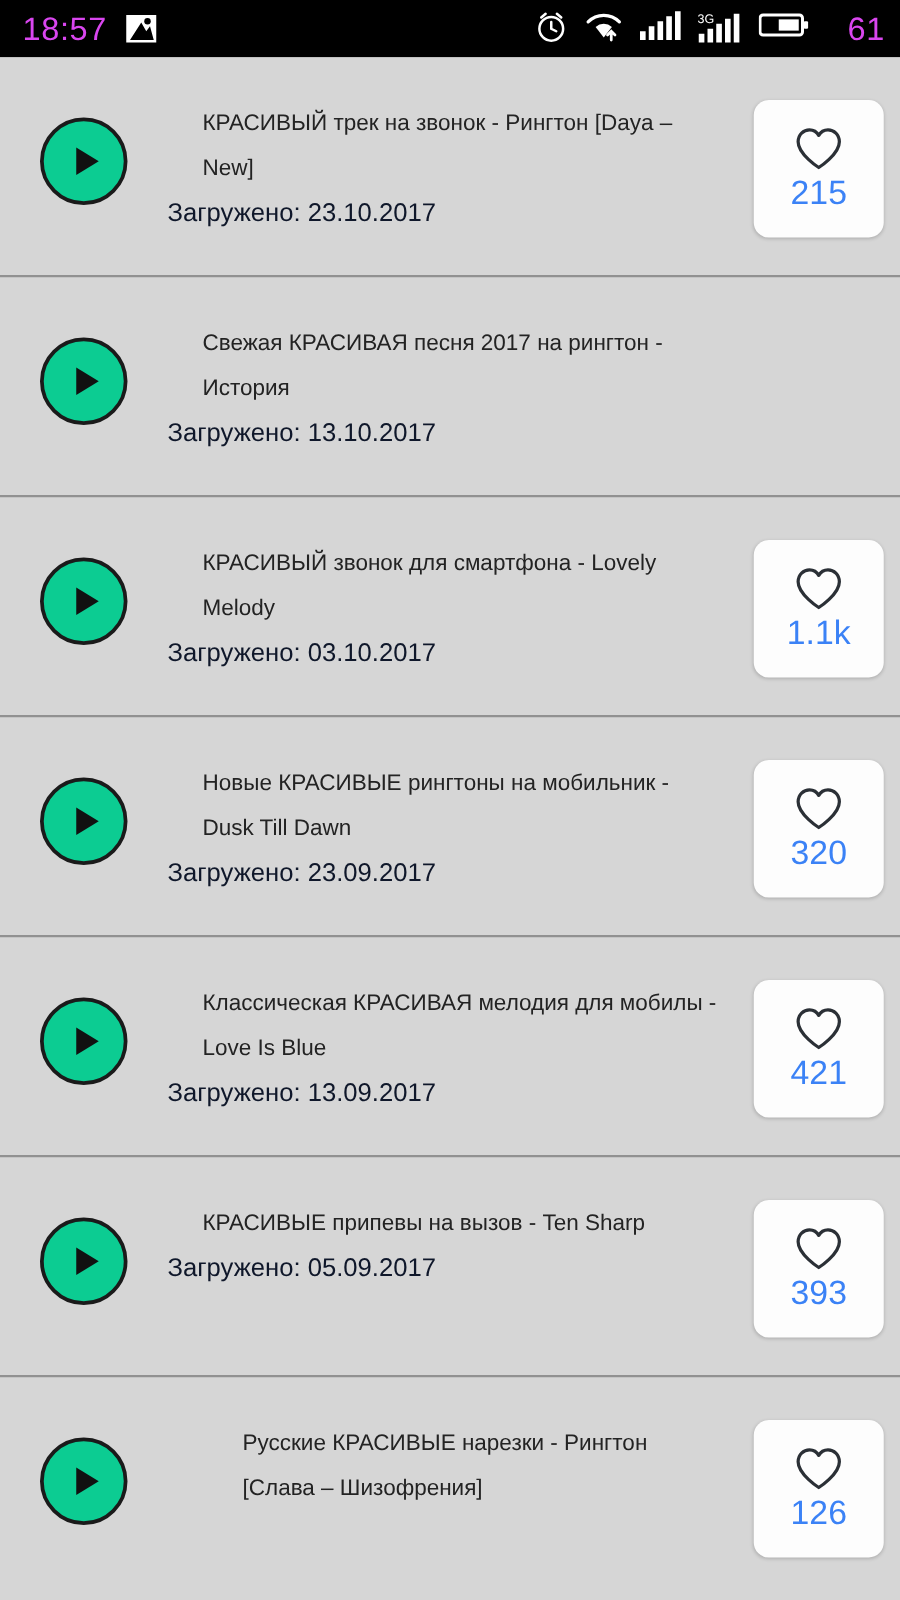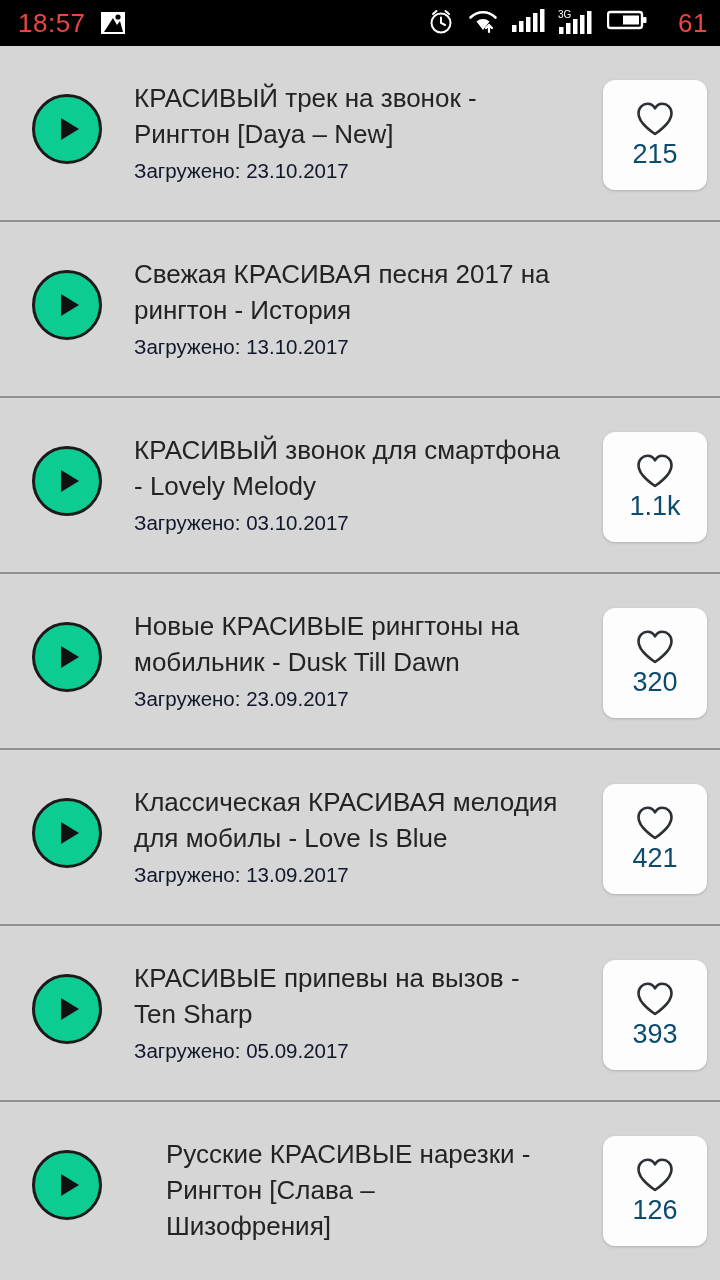--- a/index.html
+++ b/index.html
@@ -9,21 +9,21 @@
     font-family:"Liberation Sans", sans-serif;
     overflow:hidden;
   }
 
   
   #status-bar{
     position:relative;
     width:720px; height:46px;
     background:#000;
     display:flex; align-items:center;
-    color:#ef4444;
+    color:#d946ef;
   }
   #status-clock{
     font-size:26px;
     letter-spacing:.5px;
     margin-left:18px;
     font-family:"Liberation Sans", sans-serif;
   }
   .sb-left-icons{ display:flex; align-items:center; margin-left:14px; }
   .sb-right{
     margin-left:auto; margin-right:12px;
@@ -77,26 +77,27 @@
   }
 
   
   .item-text{
     flex:1 1 auto;
     padding-top:34px;
     padding-right:14px;
     min-width:0;
   }
   .item-title{
-    font-size:26px;
+    font-size:18px;
     line-height:36px;
     color:#232323;
     font-weight:400;
     letter-spacing:0px;
     max-width:430px;
+    margin-left:28px;
   }
   .item-date{
     margin-top:6px;
     font-size:20.5px;
     line-height:26px;
     color:#0f172a;
     letter-spacing:0px;
   }
 
   
@@ -112,21 +113,21 @@
     display:flex;
     flex-direction:column;
     align-items:center;
     justify-content:center;
     box-shadow:0 1px 3px rgba(0,0,0,.18);
   }
   .like-card.wide{ width:104px; }
   .heart-icon{ display:block; margin-bottom:2px; }
   .like-count{
     font-size:27px;
-    color:#0c4a6e;
+    color:#3b82f6;
     line-height:30px;
     letter-spacing:0px;
   }
 </style>
 </head>
 <body>
 
 <div id="status-bar">
 
   <span id="status-clock">18:57</span>

